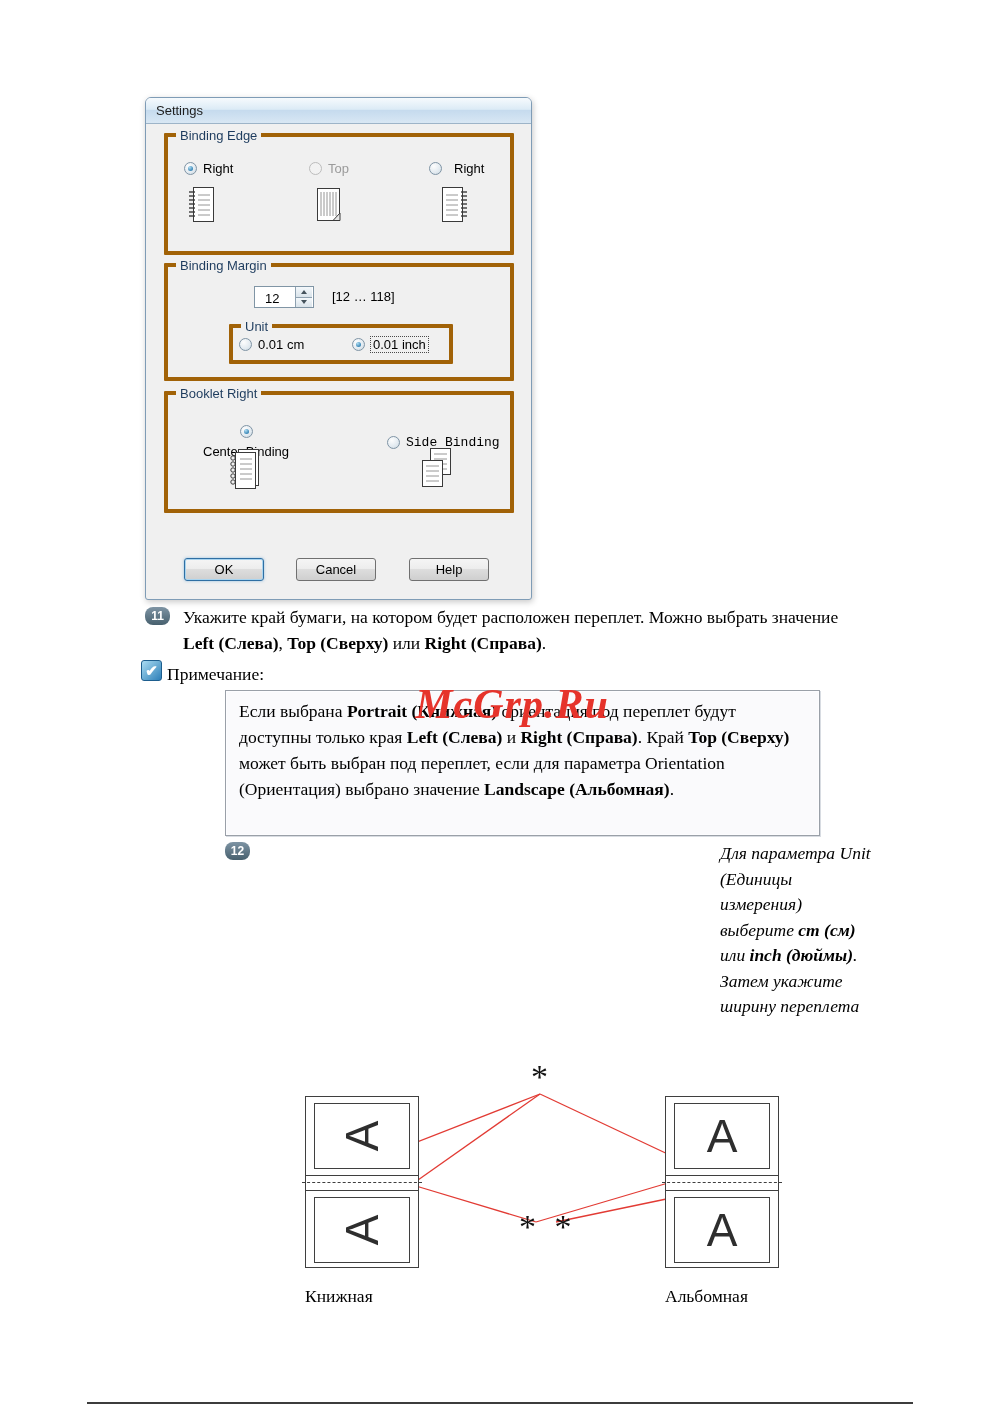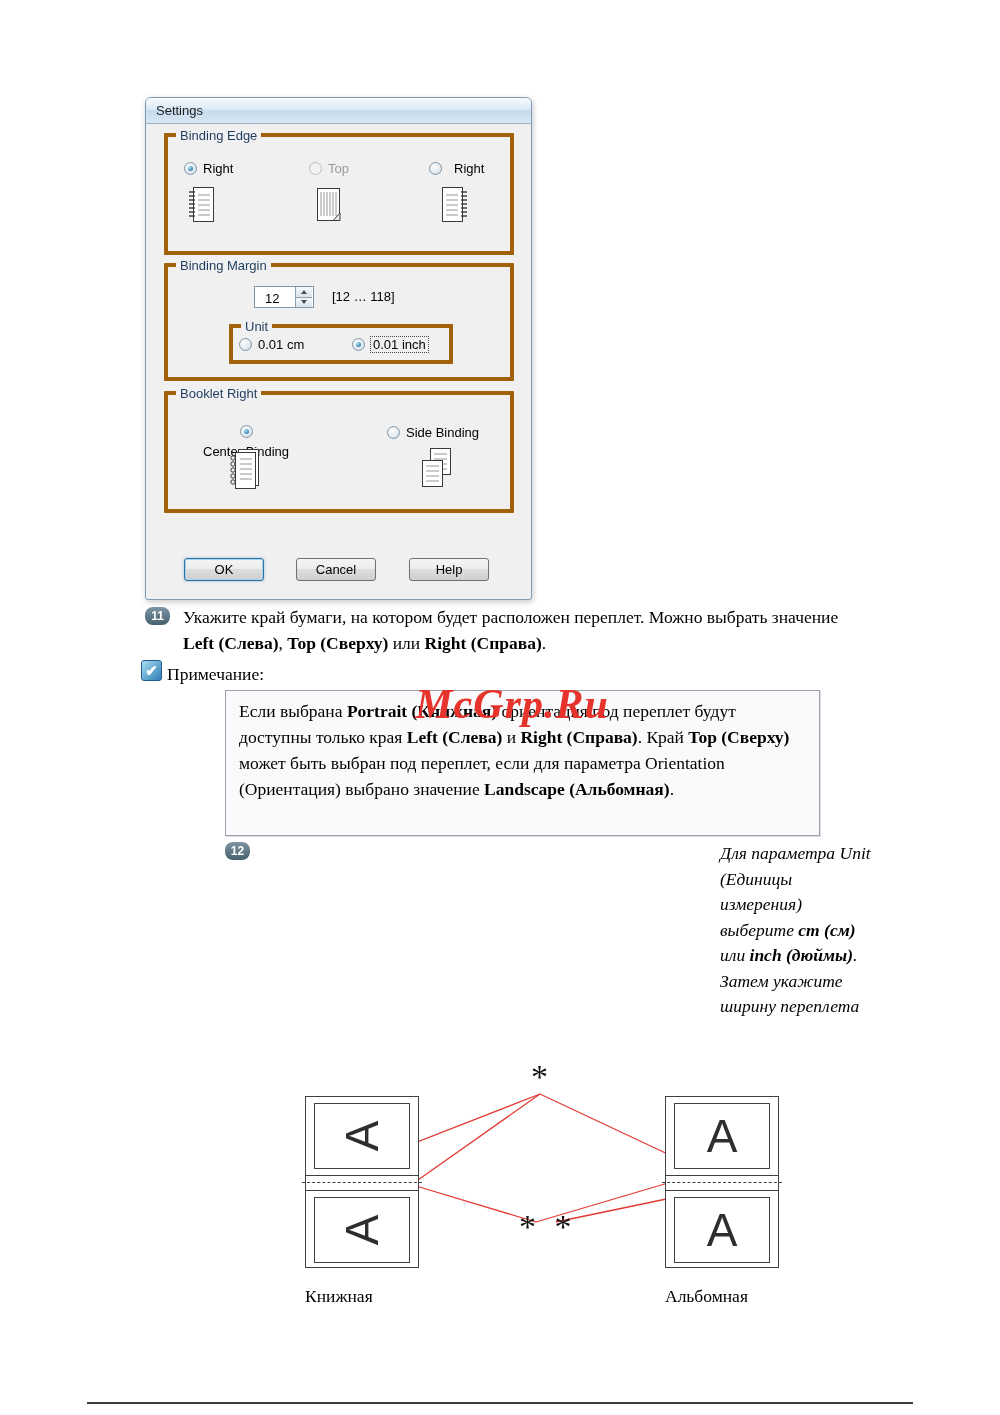--- a/index.html
+++ b/index.html
@@ -175,21 +175,21 @@
       <span class="focusrect">0.01 inch</span>
     </div>
 
     <div class="grp" style="left:18px;top:293px;width:350px;height:122px;">
       <span class="grp-label">Booklet Right</span>
     </div>
     <div class="opt" style="left:57px;top:327px;flex-direction:column;">
       <span class="rb sel"></span>
       <span>Center Binding</span>
     </div>
-    <div class="opt" style="left:241px;top:327px;">
+    <div class="opt" style="left:241px;top:337px;font-family:Liberation Mono, monospace;">
       <span class="rb"></span>
       <span>Side Binding</span>
     </div>
 
     <svg style="position:absolute;left:80px;top:349px;" width="36" height="46">
       <rect x="12.5" y="2.5" width="20" height="36" fill="#fff" stroke="#3a3a3a"></rect>
       <rect x="9.5" y="5.5" width="20" height="36" fill="#fff" stroke="#3a3a3a"></rect>
       <g stroke="#3a3a3a" fill="none">
         <circle cx="7" cy="11" r="2.2"></circle>
           <circle cx="7" cy="17" r="2.2"></circle>

